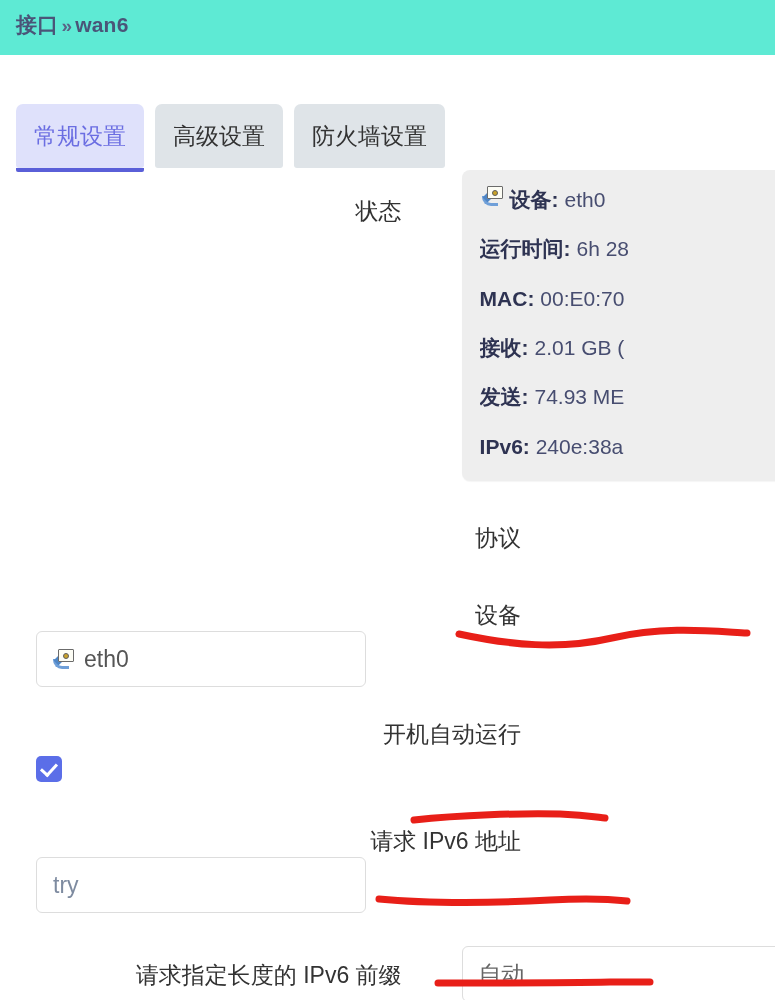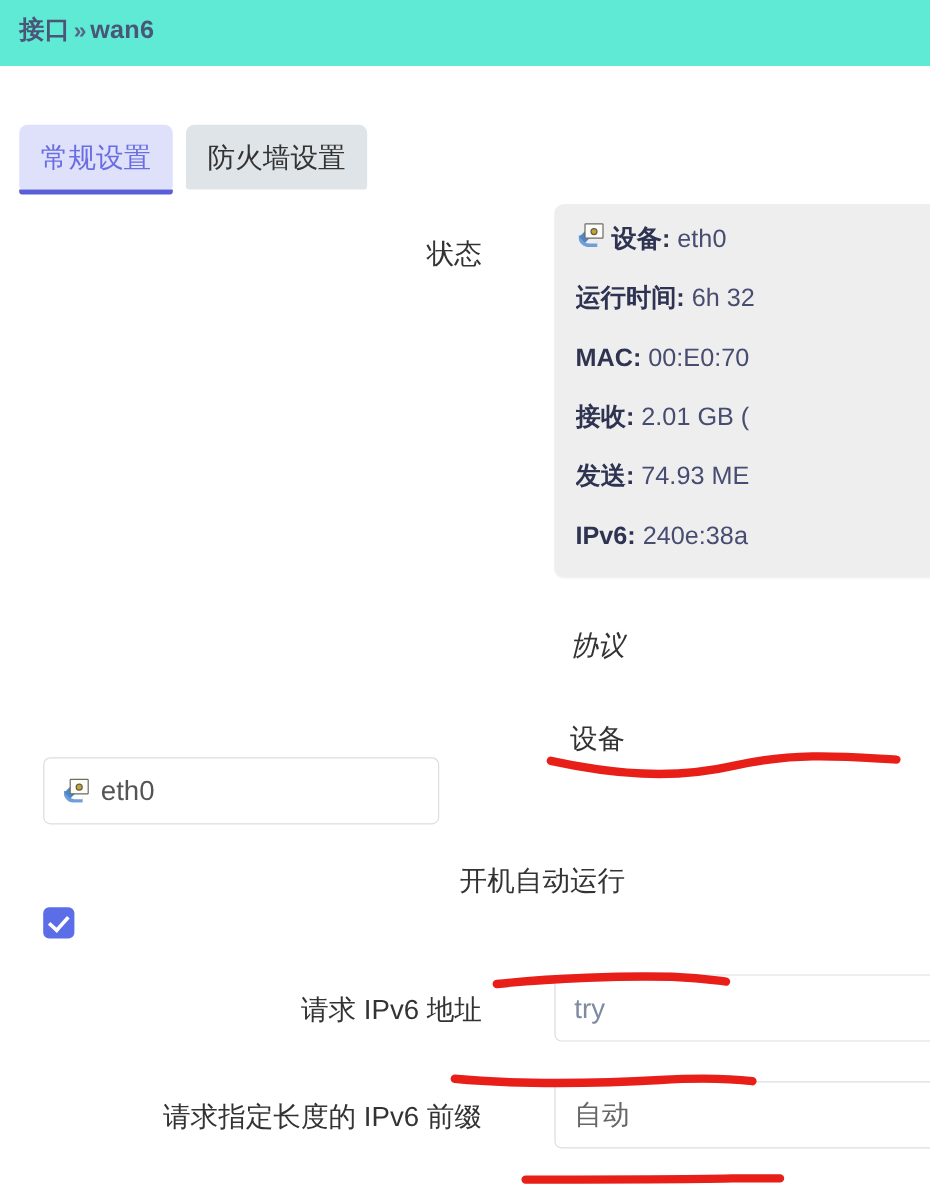--- a/index.html
+++ b/index.html
@@ -47,21 +47,21 @@
   
   .tabs {
     position: absolute;
     left: 16px;
     top: 104px;
     display: flex;
     align-items: flex-end;
   }
   .tab {
     position: relative;
-    height: 54px;
+    height: 64px;
     box-sizing: border-box;
     padding: 0 18px;
     margin-right: 11px;
     display: flex;
     align-items: center;
     justify-content: flex-end;
     font-size: 23px;
     color: #333333;
     background: #dfe4e8;
     border-radius: 7px 7px 3px 3px;
@@ -244,41 +244,44 @@
   <div class="breadcrumb">
     <span>接口</span><span class="crumb-sep">»</span><span class="crumb-current">wan6</span>
   </div>
 </div>
 
 <div class="tabs">
   <div class="tab active">
     <span>常规设置</span>
   </div>
   <div class="tab">
+    <span>高级设置</span>
+  </div>
+  <div class="tab">
     <span>防火墙设置</span>
   </div>
 </div>
 
 <div class="form">
 
   <div class="row row-status">
     <div class="row-label">状态</div>
     <div class="row-field">
       <div class="status-box">
         <span class="dev-icon icon-abs">
           <span class="plug"></span>
             <span class="screen"></span>
         </span>
         <div class="status-line first">
           <b>设备:</b>
           <span class="val">eth0</span>
         </div>
         <div class="status-line">
           <b>运行时间:</b>
-          <span class="val">6h 32</span>
+          <span class="val">6h 28</span>
         </div>
         <div class="status-line">
           <b>MAC:</b>
           <span class="val">00:E0:70</span>
         </div>
         <div class="status-line">
           <b>接收:</b>
           <span class="val">2.01 GB (</span>
         </div>
         <div class="status-line">
@@ -287,21 +290,21 @@
         </div>
         <div class="status-line">
           <b>IPv6:</b>
           <span class="val">240e:38a</span>
         </div>
       </div>
     </div>
   </div>
 
   <div class="row" style="margin-top:28px;">
-    <div class="row-label" style="padding-top:14px;font-style:italic;">协议</div>
+    <div class="row-label" style="padding-top:14px;">协议</div>
   </div>
 
   <div class="row" style="margin-top:32px;flex-direction:column;">
     <div class="row-label" style="padding-top:14px;">设备</div>
     <div class="row-field">
       <div class="control device-val">
         <span class="dev-icon">
           <span class="plug"></span>
             <span class="screen"></span>
         </span>
@@ -310,21 +313,21 @@
     </div>
   </div>
 
   <div class="row" style="margin-top:32px;flex-direction:column;">
     <div class="row-label">开机自动运行</div>
     <div class="row-field">
       <div class="checkbox"></div>
     </div>
   </div>
 
-  <div class="row" style="margin-top:30px;">
+  <div class="row" style="margin-top:30px;flex-direction:column;">
     <div class="row-label" style="padding-top:14px;">请求 IPv6 地址</div>
     <div class="row-field">
       <div class="control input-val">
         <span>try</span>
       </div>
     </div>
   </div>
 
   <div class="row" style="margin-top:33px;">
     <div class="row-label" style="padding-top:14px;">请求指定长度的 IPv6 前缀</div>

